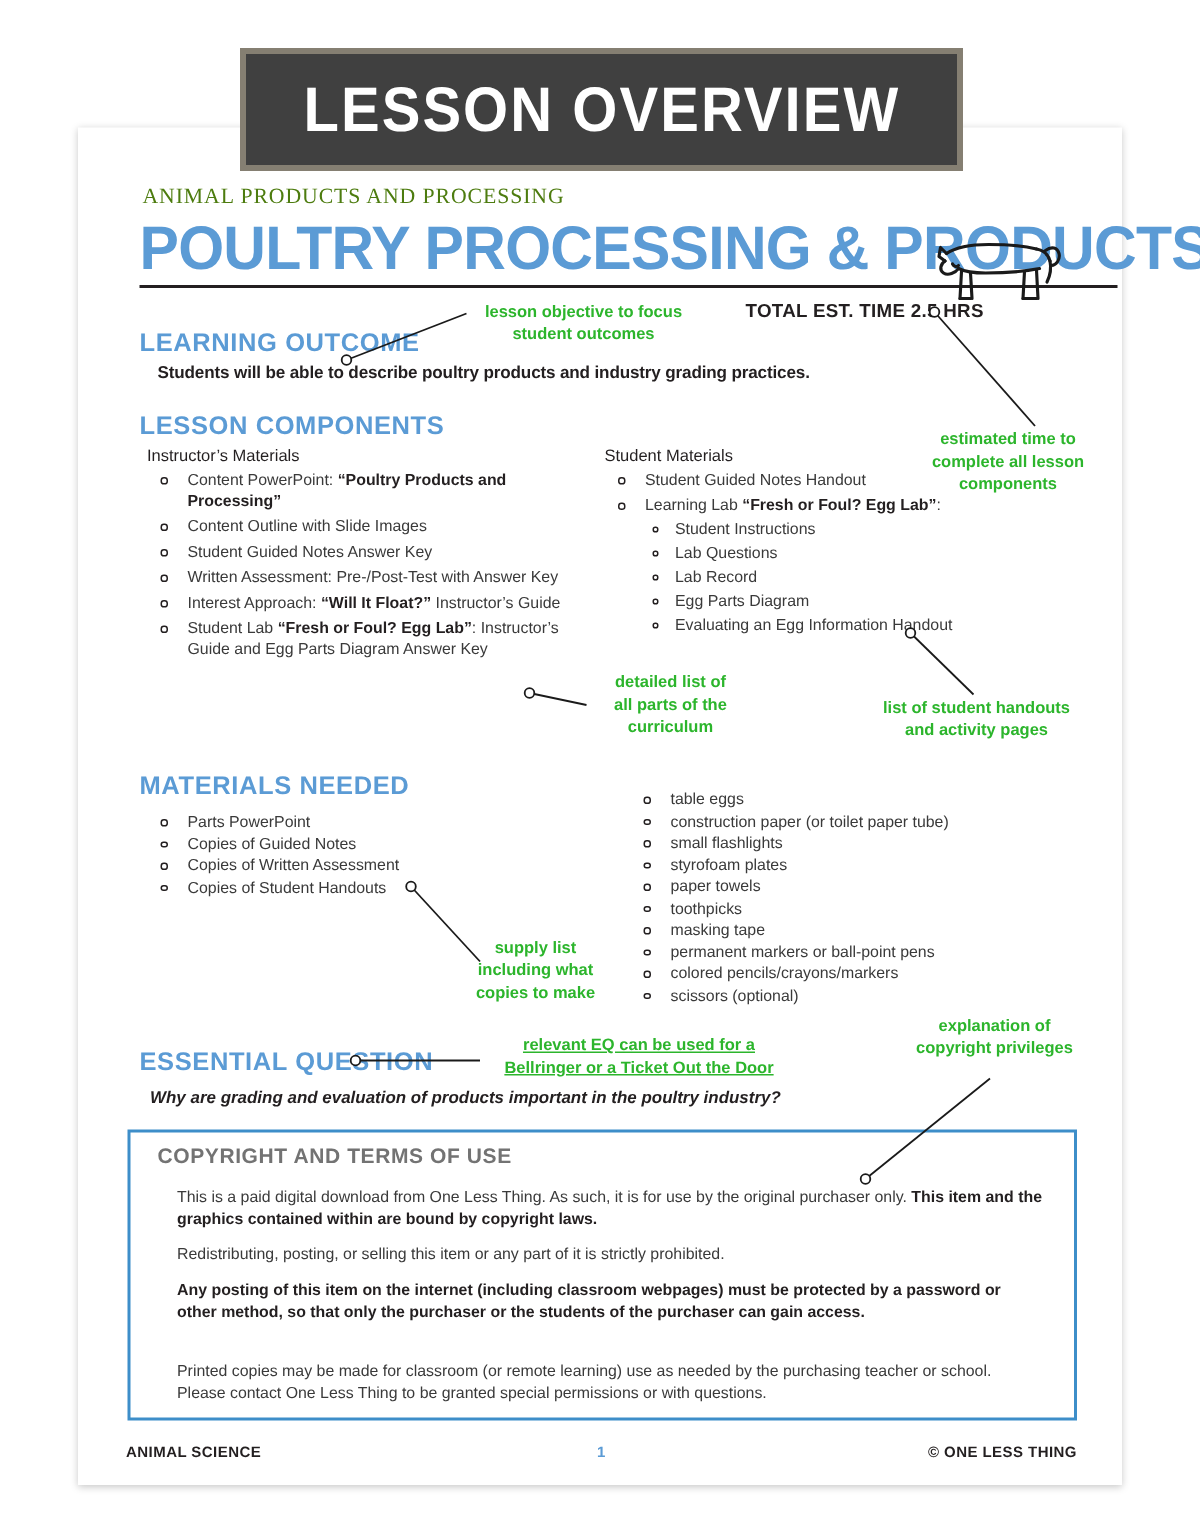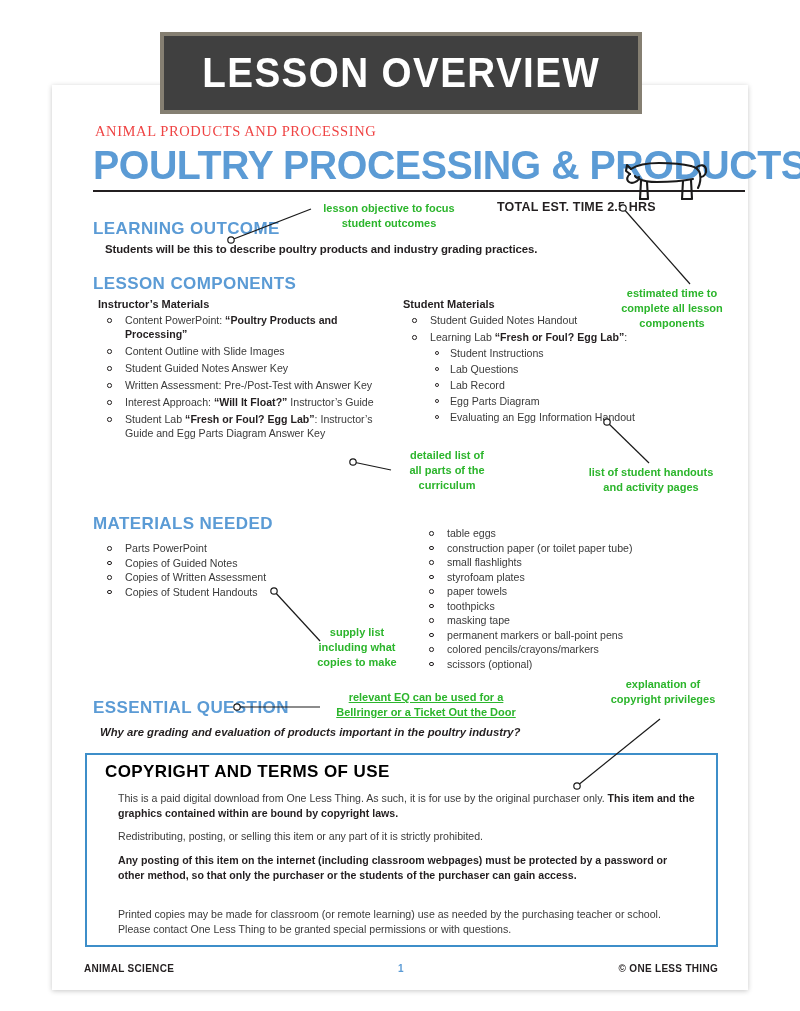--- a/index.html
+++ b/index.html
@@ -52,21 +52,21 @@
   }
 
   
   .eyebrow {
     position: absolute;
     left: 95px;
     top: 123px;
     font-family: "Liberation Serif", serif;
     font-size: 14.5px;
     letter-spacing: 0.6px;
-    color: #ef4444;
+    color: #4d7c0f;
   }
   .bigtitle {
     position: absolute;
     left: 93px;
     top: 142px;
     font-family: "Liberation Sans Narrow", "Liberation Sans", sans-serif;
     font-weight: bold;
     font-size: 41px;
     color: #5b9bd5;
     letter-spacing: -0.5px;
@@ -120,21 +120,21 @@
     font-size: 11.4px;
     font-weight: bold;
     color: #231f20;
     letter-spacing: -0.1px;
     white-space: nowrap;
   }
 
   .col-title {
     position: absolute;
     font-size: 11px;
-    font-weight: bold;
+    font-weight: normal;
     color: #231f20;
     text-align: center;
   }
 
   ul.bl {
     list-style: none;
     margin: 0;
     padding: 0;
     position: absolute;
   }
@@ -193,22 +193,22 @@
     border: 2.5px solid #3d8ec9;
     box-sizing: border-box;
     background: #ffffff;
   }
   #copyright-heading {
     position: absolute;
     left: 105px;
     top: 762px;
     font-family: "Liberation Sans Narrow", "Liberation Sans", sans-serif;
     font-weight: bold;
-    font-size: 17px;
-    color: #000000;
+    font-size: 14px;
+    color: #737373;
     letter-spacing: 0.4px;
   }
   .cp-para {
     position: absolute;
     left: 118px;
     width: 578px;
     font-size: 10.6px;
     line-height: 15px;
     color: #3a3a3a;
   }
@@ -273,21 +273,21 @@
     <path d="M22 24 C26 26 32 27 40 27 C52 27 66 26 76 24"></path>
     <path d="M24 26 L23 44 M30 27 L31 44"></path>
     <path d="M66 26 L65 44 M74 25 L75 44"></path>
     <path d="M23 44 L30 44 M65 44 L74 44"></path>
     <path d="M80 12 C84 9 88 10 89 14 C90 18 87 22 84 22"></path>
     <path d="M18 21 C19 23 21 23 22 22"></path>
   </g>
 </svg>
 
 <div class="sec-head" style="left:93px; top:219px;">LEARNING OUTCOME</div>
-<div class="outcome-line">Students will be this to describe poultry products and industry grading practices.</div>
+<div class="outcome-line">Students will be able to describe poultry products and industry grading practices.</div>
 
 <div class="sec-head" style="left:93px; top:274px;">LESSON COMPONENTS</div>
 
 <div class="col-title" style="left:98px; top:298px;">Instructor’s Materials</div>
 <ul class="bl" id="instructor-list" style="left:98px; top:313px; width:300px;">
     <li>Content PowerPoint: <span class="b">“Poultry Products and Processing”</span></li>
     <li>Content Outline with Slide Images</li>
     <li>Student Guided Notes Answer Key</li>
     <li>Written Assessment: Pre-/Post-Test with Answer Key</li>
     <li>Interest Approach: <span class="b">“Will It Float?”</span> Instructor’s Guide</li>

